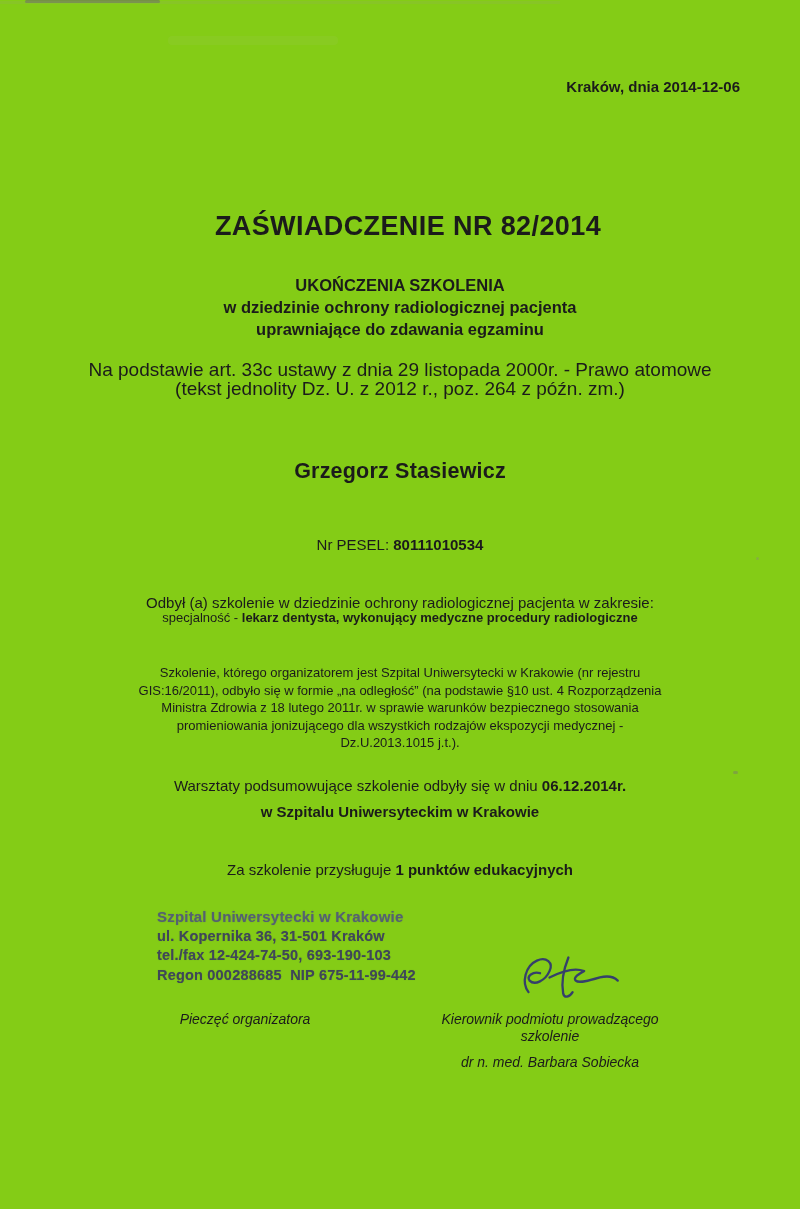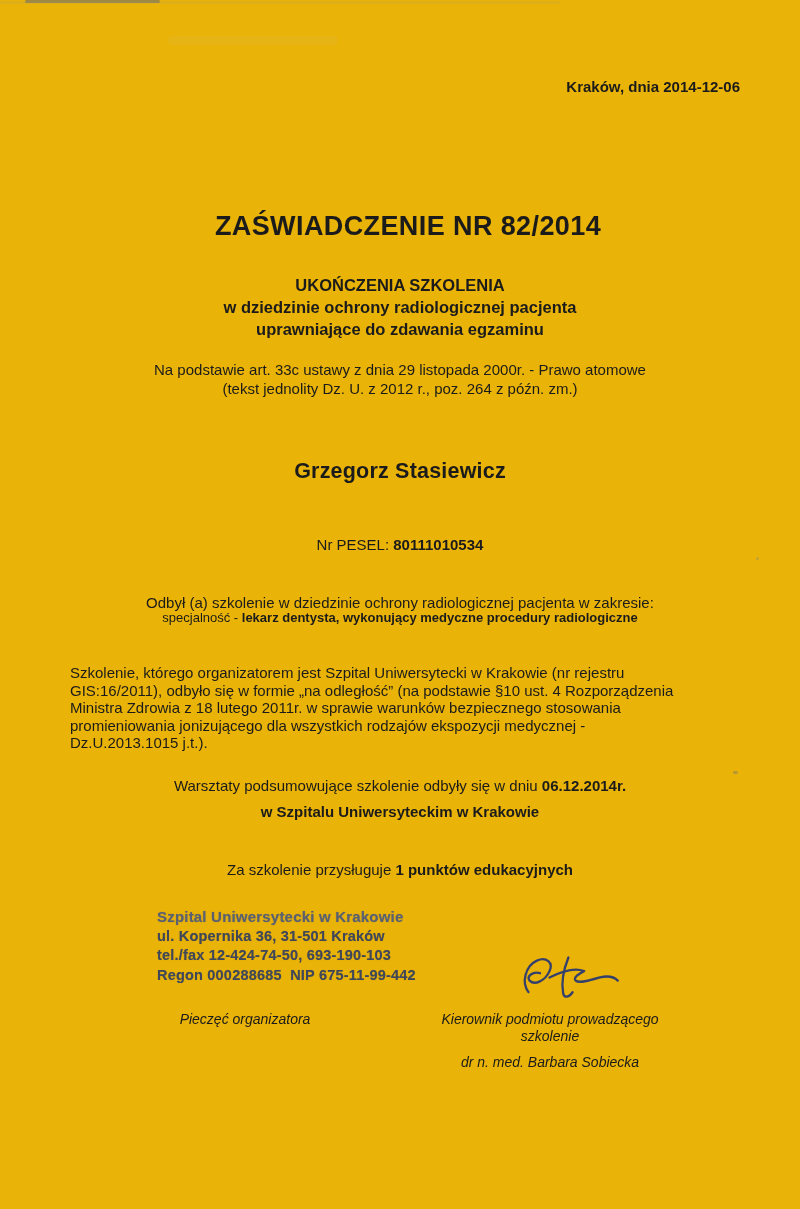--- a/index.html
+++ b/index.html
@@ -5,55 +5,55 @@
   :root{
     --ink:#1b1b1b;
     --stamp-ink:#49536b;
     --sig-ink:#35406b;
   }
   html,body{margin:0;padding:0;background:#e8e8e8;}
   .page{
     position:relative;
     width:800px;height:1209px;
     margin:0 auto;
-    background:#eab308;
+    background:#84cc16;
     font-family:"Liberation Sans", sans-serif;
     color:var(--ink);
     overflow:hidden;
   }
   .abs{position:absolute;}
   .center{left:0;width:100%;text-align:center;}
 
   
   .artifact-line-dark{top:0;left:25px;width:135px;height:3px;background:#6b6b64;opacity:.6;border-radius:2px;}
   .artifact-line-faint{top:1px;left:0;width:560px;height:3px;background:#9a9a90;opacity:.14;}
   .artifact-smudge{top:36px;left:168px;width:170px;height:9px;background:#b9b9ac;opacity:.08;border-radius:4px;}
   .artifact-speck-1{top:771px;left:733px;width:5px;height:3px;background:#77756e;opacity:.45;border-radius:2px;}
   .artifact-speck-2{top:557px;left:756px;width:3px;height:3px;background:#8a887f;opacity:.4;border-radius:50%;}
 
   .date-line{top:78px;right:60px;font-size:15px;font-weight:700;}
 
   .title{top:203px;font-size:27px;font-weight:700;letter-spacing:.4px;margin:8px;}
 
   .subtitle{top:274px;font-size:16.5px;font-weight:700;line-height:22px;}
 
-  .legal{top:360px;font-size:15px;line-height:19px;}
+  .legal{top:360px;font-size:19px;line-height:19px;}
 
   .salutation{top:428px;font-size:15px;}
 
   .recipient{top:459px;font-size:21.5px;font-weight:700;letter-spacing:.2px;}
 
   .pesel{top:536px;font-size:15px;}
   .pesel b{font-weight:700;}
 
   .scope-intro{top:594px;font-size:15px;}
   .specialty{top:610px;font-size:13px;}
   .specialty b{font-weight:700;}
 
-  .training-paragraph{top:664px;left:70px;width:660px;text-align:left;font-size:15px;line-height:17.6px;}
+  .training-paragraph{top:664px;left:70px;width:660px;text-align:center;font-size:13px;line-height:17.6px;}
 
   .workshops{top:777px;font-size:15px;}
   .workshops b{font-weight:700;}
   .workshops-location{top:803px;font-size:15px;font-weight:700;}
 
   .points{top:861px;font-size:15px;}
   .points b{font-weight:700;}
 
   .stamp{
     top:907px;left:157px;width:200px;

